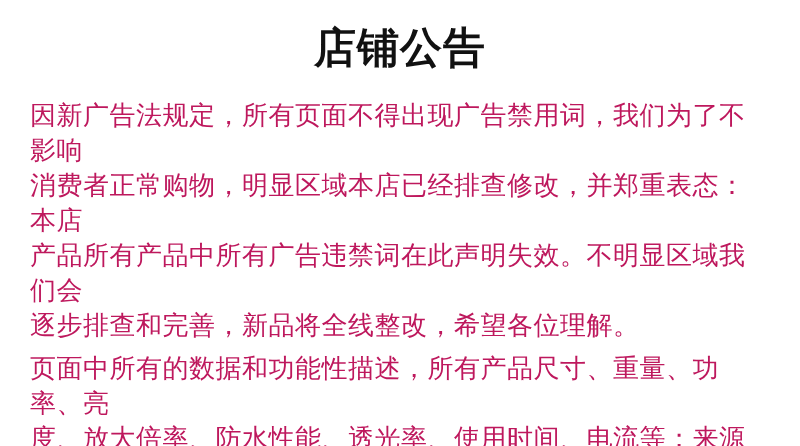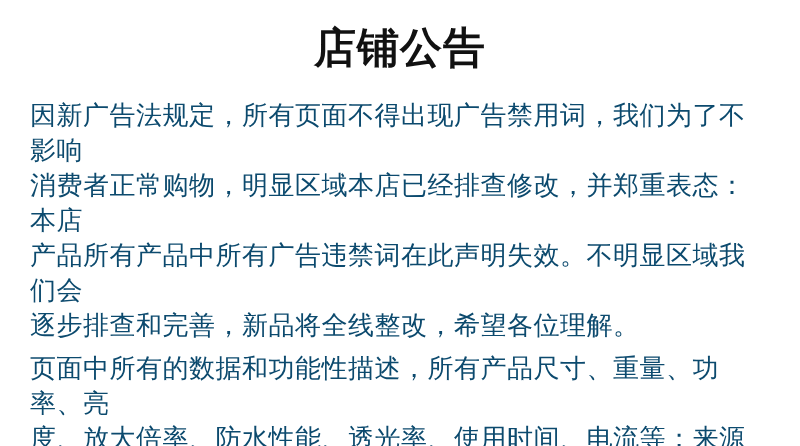--- a/index.html
+++ b/index.html
@@ -29,21 +29,21 @@
     text-align: center;
     color: #111111;
     letter-spacing: 1px;
   }
   .para {
     margin: 0;
     font-size: 26px;
     line-height: 35px;
     font-weight: 500;
     text-align: left;
-    color: #0c4a6e;
+    color: #be185d;
     white-space: pre-line;      
     word-break: break-all;
     letter-spacing: 0.5px;
   }
   .notice {
     margin-bottom: 8px;
   }
   .disclaimer-heading {
     margin: 0;
   }

